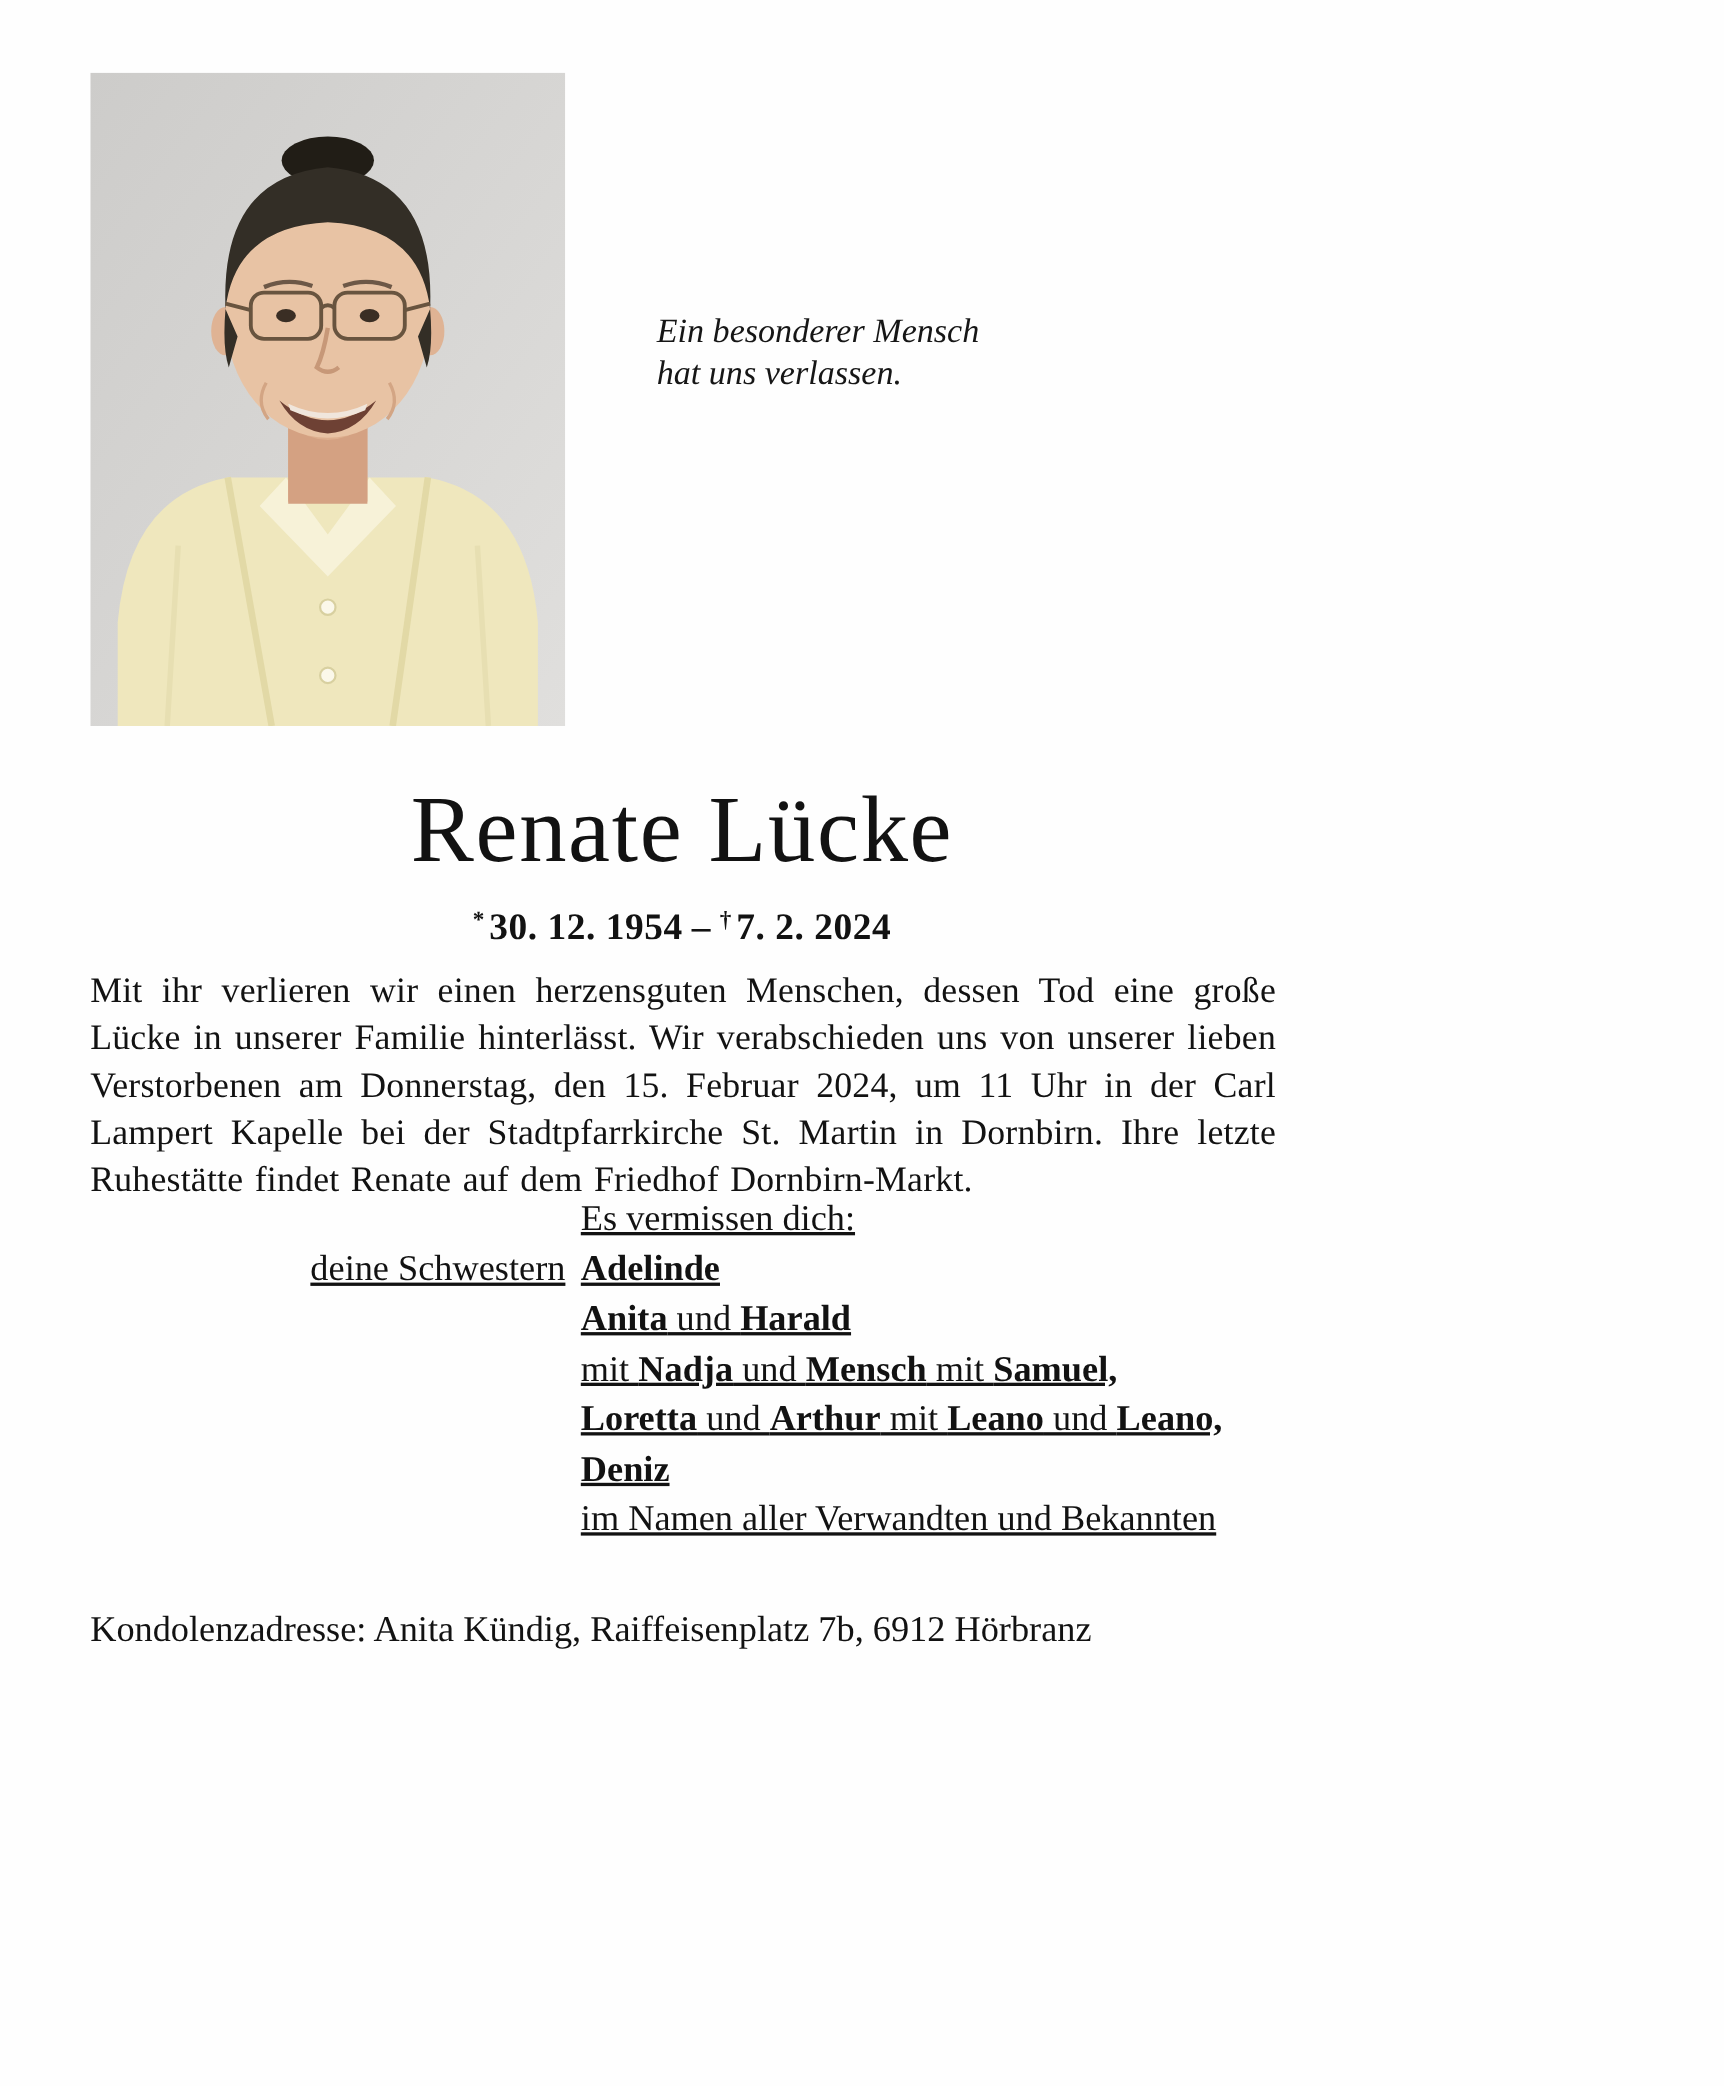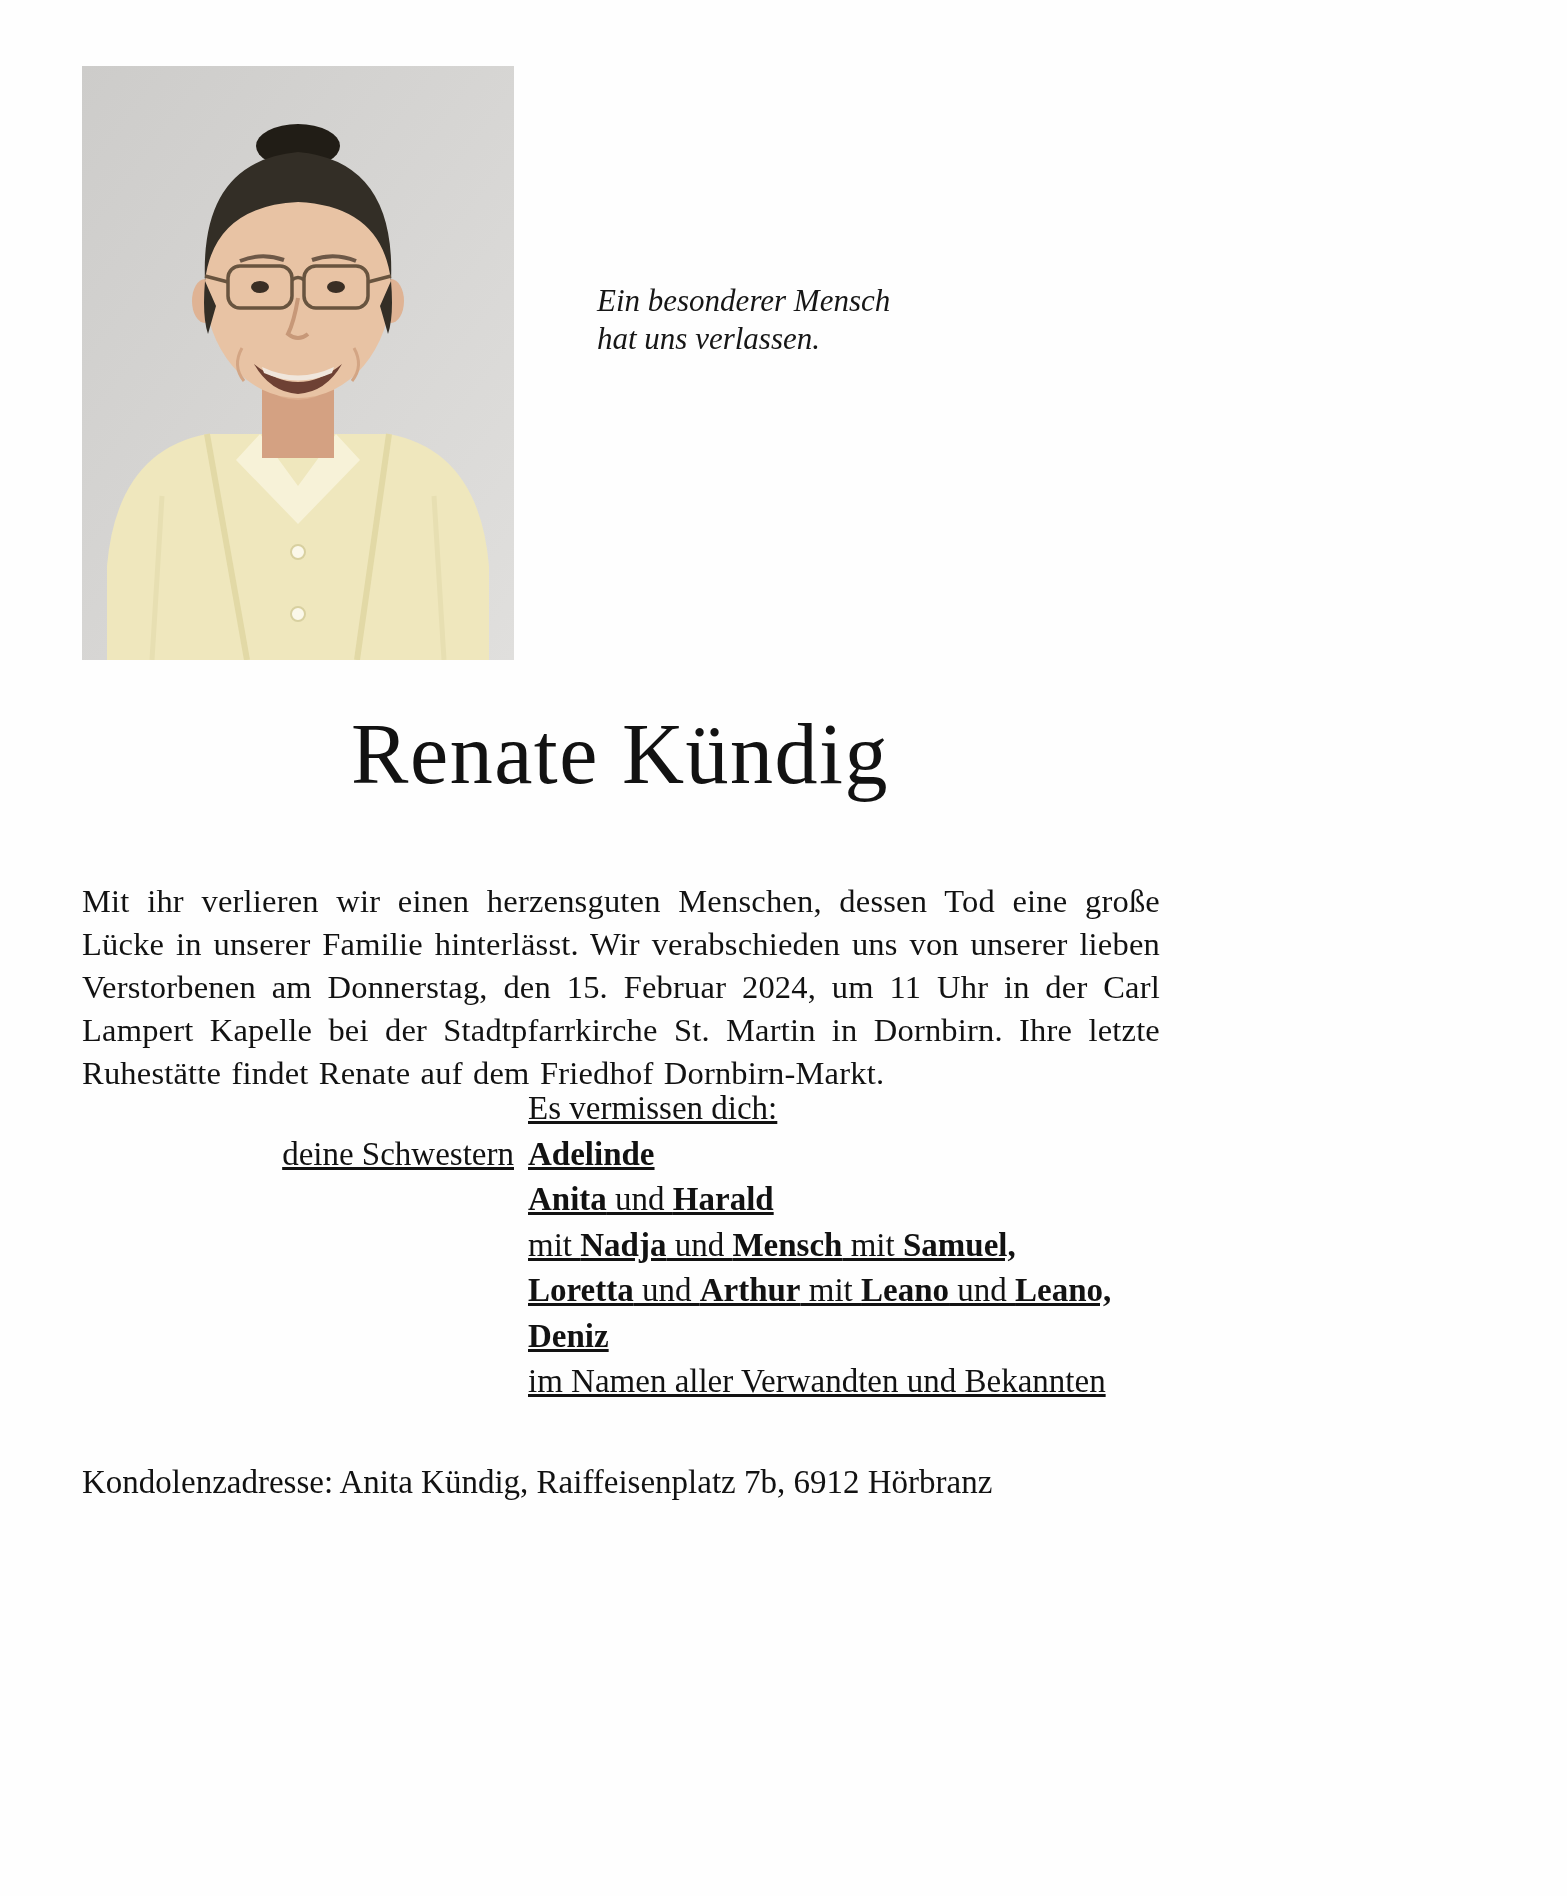--- a/index.html
+++ b/index.html
@@ -171,22 +171,25 @@
       </svg>
     </div>
 
     <div class="verse">
       <p class="stanza">
         <span>Ein besonderer Mensch</span><br>
         <span>hat uns verlassen.</span>
       </p>
     </div>
 
-    <h1 class="name">Renate Kündig</h1>
-
+    <h1 class="name">Renate Lücke</h1>
+
+    <div class="dates">
+      <span class="sym">*</span><span>30. 12. 1954</span><span class="dash">–</span><span class="sym">†</span><span>7. 2. 2024</span>
+    </div>
 
     <p class="obituary">Mit ihr verlieren wir einen herzensguten Menschen, dessen Tod eine große Lücke in unserer Familie hinterlässt. Wir verabschieden uns von unserer lieben Verstorbenen am Donnerstag, den 15. Februar 2024, um 11 Uhr in der Carl Lampert Kapelle bei der Stadtpfarrkirche St. Martin in Dornbirn. Ihre letzte Ruhestätte findet Renate auf dem Friedhof Dornbirn-Markt.</p>
 
     <div class="mourners">
       <div class="mrow">
         <div class="mlabel"></div>
         <div class="mline">Es vermissen dich:</div>
       </div>
       <div class="mrow">
         <div class="mlabel">deine Schwestern</div>

